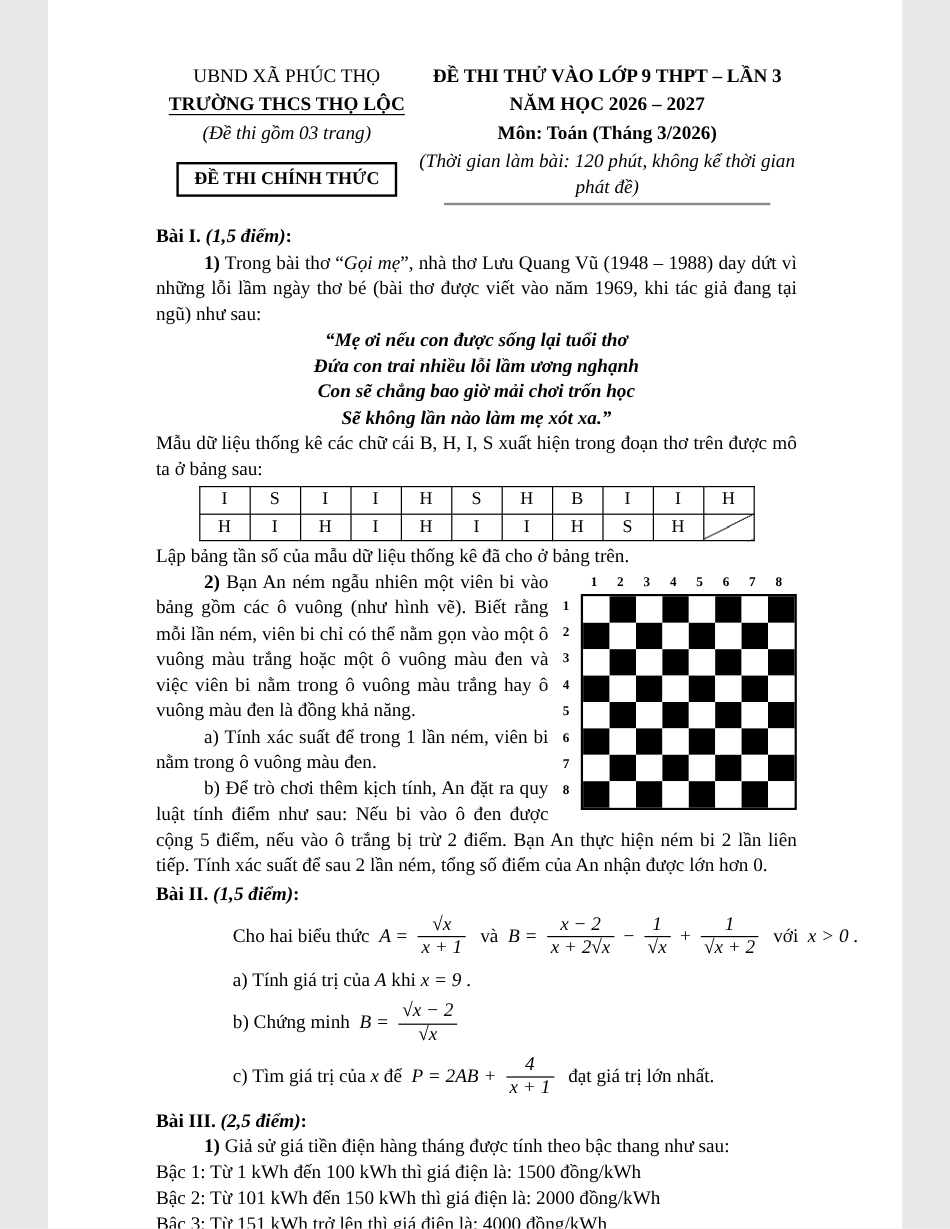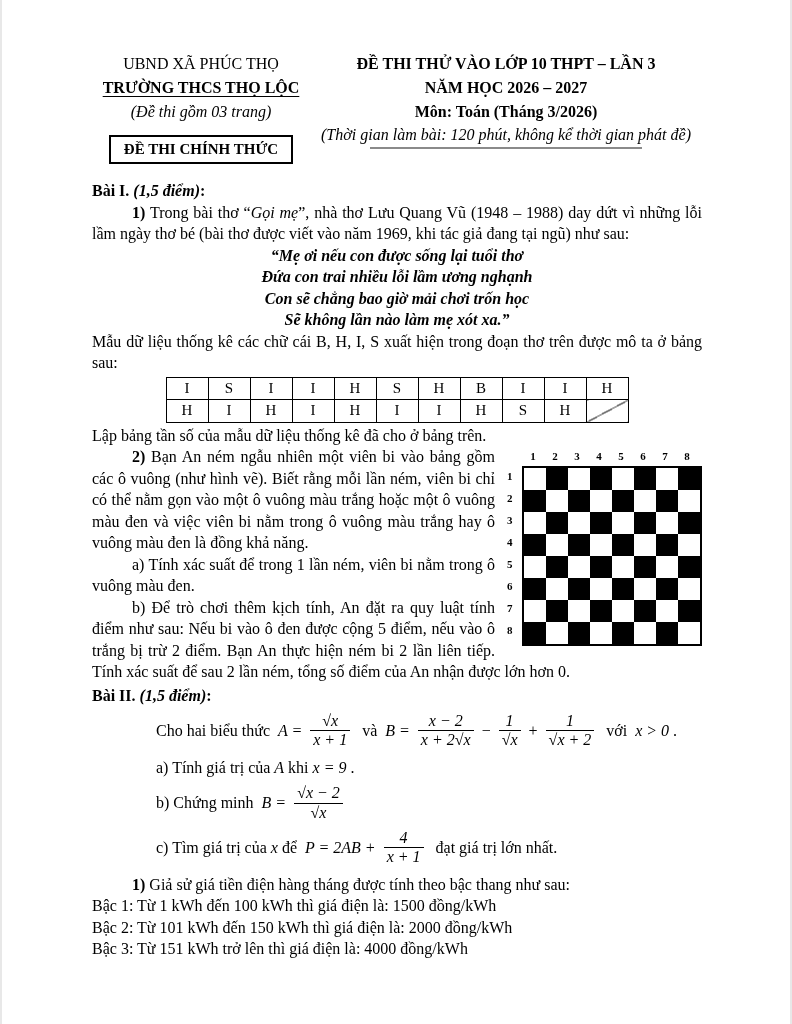--- a/index.html
+++ b/index.html
@@ -1,18 +1,18 @@
 <!DOCTYPE html>
 <html><head>
 <meta charset="utf-8">
 <style>
   * { margin:0; padding:0; box-sizing:border-box; }
   body { background:#e8e8e8; font-family:"Liberation Serif","DejaVu Serif",serif; }
   .page {
-    width:788px; height:1024px; background:#ffffff; margin:0 auto;
+    width:712px; height:1024px; background:#ffffff; margin:0 auto;
     padding:52px 88px 0 90px; overflow:hidden; position:relative;
     font-size:16px; line-height:21.5px; color:#000;
   }
   .bold{font-weight:bold;} .italic{font-style:italic;} .bi{font-weight:bold;font-style:italic;}
   
   .header{display:flex; margin-bottom:16px;}
   .header-left{width:218px; text-align:center; flex:0 0 auto; line-height:24px;}
   .header-right{flex:1; text-align:center; line-height:24px;}
   .school-name{font-weight:bold; text-decoration:underline; text-underline-offset:3px;}
   .stamp{display:inline-block; border:2px solid #000; padding:3px 13px; font-weight:bold; margin-top:11px; font-size:15px; line-height:19px;}
@@ -47,21 +47,21 @@
 <div class="page">
 
   <div class="header">
     <div class="header-left">
       <div>UBND XÃ PHÚC THỌ</div>
       <div class="school-name">TRƯỜNG THCS THỌ LỘC</div>
       <div class="italic">(Đề thi gồm 03 trang)</div>
       <div><span class="stamp">ĐỀ THI CHÍNH THỨC</span></div>
     </div>
     <div class="header-right">
-      <div class="bold">ĐỀ THI THỬ VÀO LỚP 10 THPT – LẦN 3</div>
+      <div class="bold">ĐỀ THI THỬ VÀO LỚP 9 THPT – LẦN 3</div>
       <div class="bold">NĂM HỌC 2026 – 2027</div>
       <div class="bold">Môn: Toán (Tháng 3/2026)</div>
       <div class="italic" style="line-height:22px;">(Thời gian làm bài: 120 phút, không kể thời gian phát đề)</div>
       <div class="gray-rule"></div>
     </div>
   </div>
 
   <div class="sec-heading">
     <span class="bold">Bài I.</span>
     <span class="bi">(1,5 điểm)</span><span class="bold">:</span>
@@ -238,20 +238,24 @@
 
   <div class="math-line">
     <span>c) Tìm giá trị của </span>
       <span class="mvar">x</span>
       <span> để  </span>
       <span class="mvar">P = 2AB + </span>
       <span class="frac"><span class="fnum">4</span><span class="fden">x + 1</span></span>
       <span>  đạt giá trị lớn nhất.</span>
   </div>
 
+  <div class="sec-heading">
+    <span class="bold">Bài III.</span>
+    <span class="bi">(2,5 điểm)</span><span class="bold">:</span>
+  </div>
 
   <p class="para indent"><span class="bold">1)</span><span> Giả sử giá tiền điện hàng tháng được tính theo bậc thang như sau:</span></p>
 
   <div>Bậc 1: Từ 1 kWh đến 100 kWh thì giá điện là: 1500 đồng/kWh</div>
   <div>Bậc 2: Từ 101 kWh đến 150 kWh thì giá điện là: 2000 đồng/kWh</div>
   <div>Bậc 3: Từ 151 kWh trở lên thì giá điện là: 4000 đồng/kWh</div>
 
 
 </div>
 

